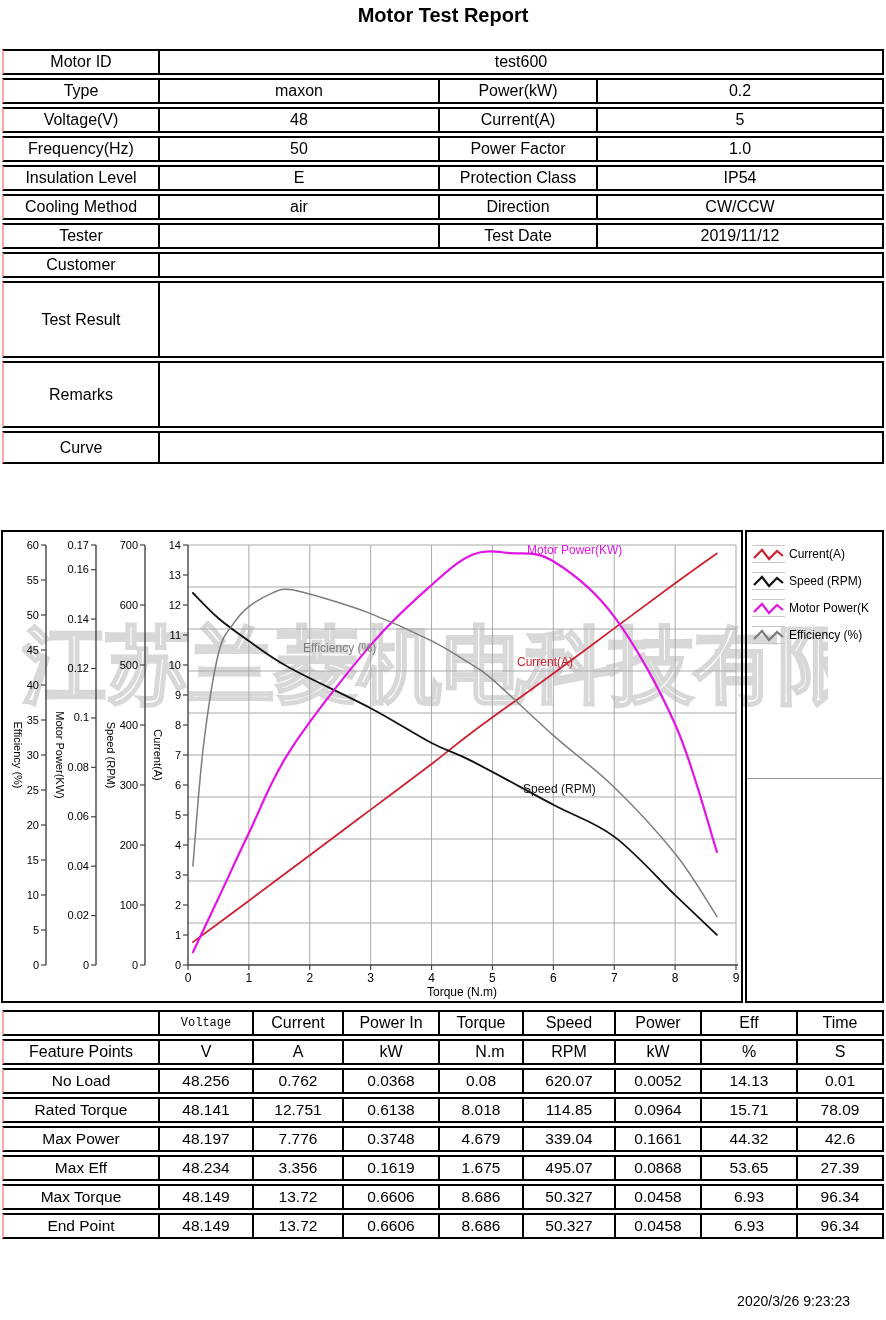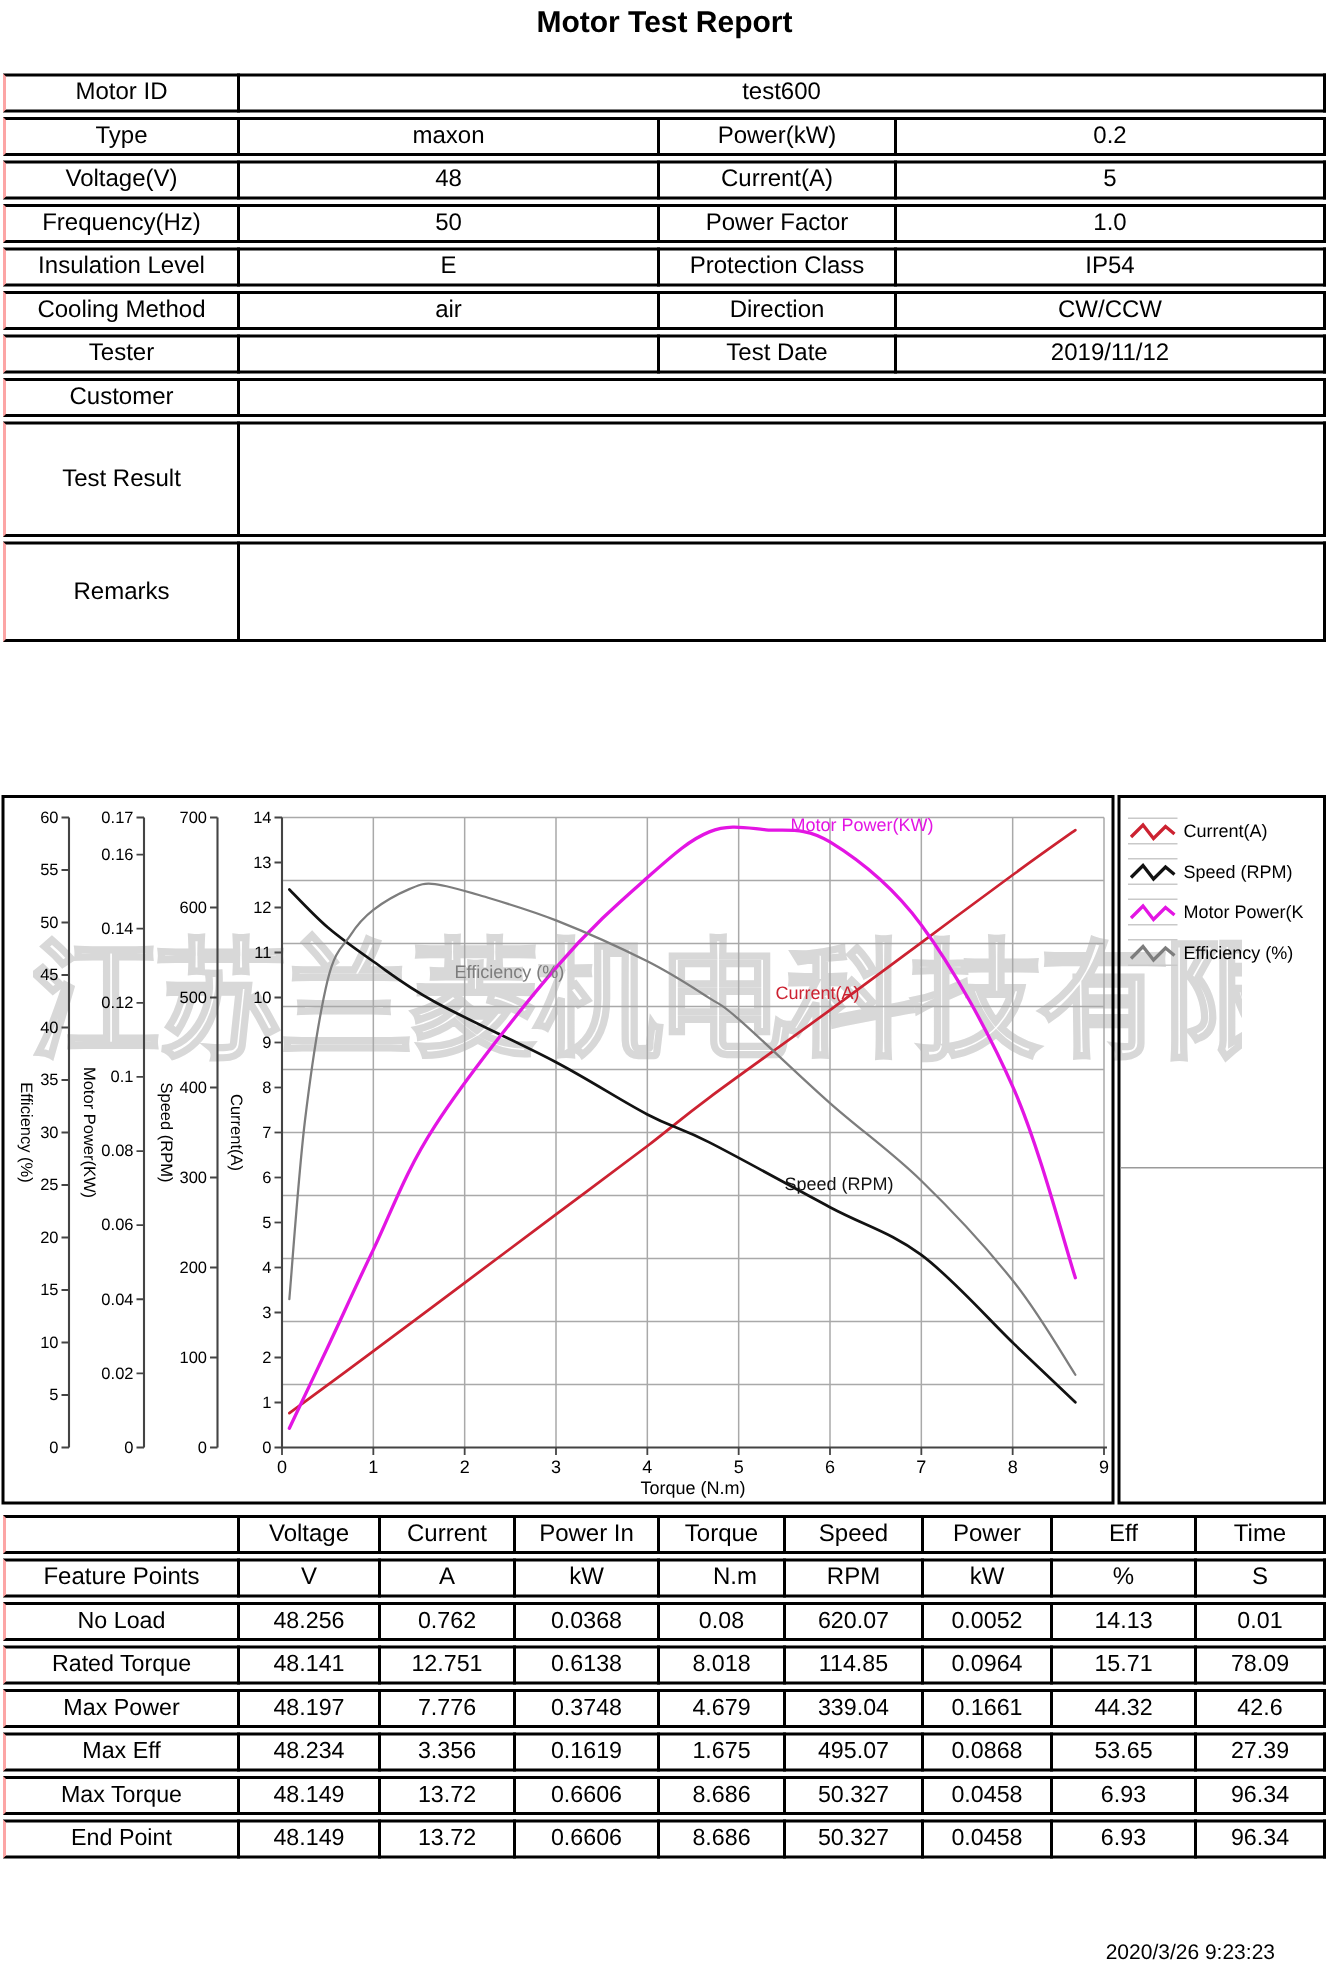--- a/index.html
+++ b/index.html
@@ -108,20 +108,24 @@
     <td colspan="3"></td>
   </tr>
   <tr class="rt">
     <td>Test Result</td>
     <td colspan="3"></td>
   </tr>
   <tr class="rr">
     <td>Remarks</td>
     <td colspan="3"></td>
   </tr>
+  <tr class="rc">
+    <td>Curve</td>
+    <td colspan="3"></td>
+  </tr>
 </tbody>
   </table>
 
 <div class="watermark" id="watermark">
     <span>江</span>
     <span>苏</span>
     <span>兰</span>
     <span>菱</span>
     <span>机</span>
     <span>电</span>
@@ -344,21 +348,21 @@
       <col style="width:96px">
     <col style="width:84px">
       <col style="width:92px">
       <col style="width:86px">
       <col style="width:96px">
       <col style="width:86px">
   </colgroup>
   <tbody id="ft-body">
       <tr>
         <td style="font-size: 16px;"></td>
-        <td style="font-size: 16px;">Voltage</td>
+        <td style="font-size: 12px; font-family: Liberation Mono, monospace;">Voltage</td>
         <td style="font-size: 16px;">Current</td>
         <td style="font-size: 16px;">Power In</td>
         <td style="font-size: 16px;">Torque</td>
         <td style="font-size: 16px;">Speed</td>
         <td style="font-size: 16px;">Power</td>
         <td style="font-size: 16px;">Eff</td>
         <td style="font-size: 16px;">Time</td>
       </tr>
       <tr>
         <td style="font-size: 16px; text-align: center;">Feature Points</td>

